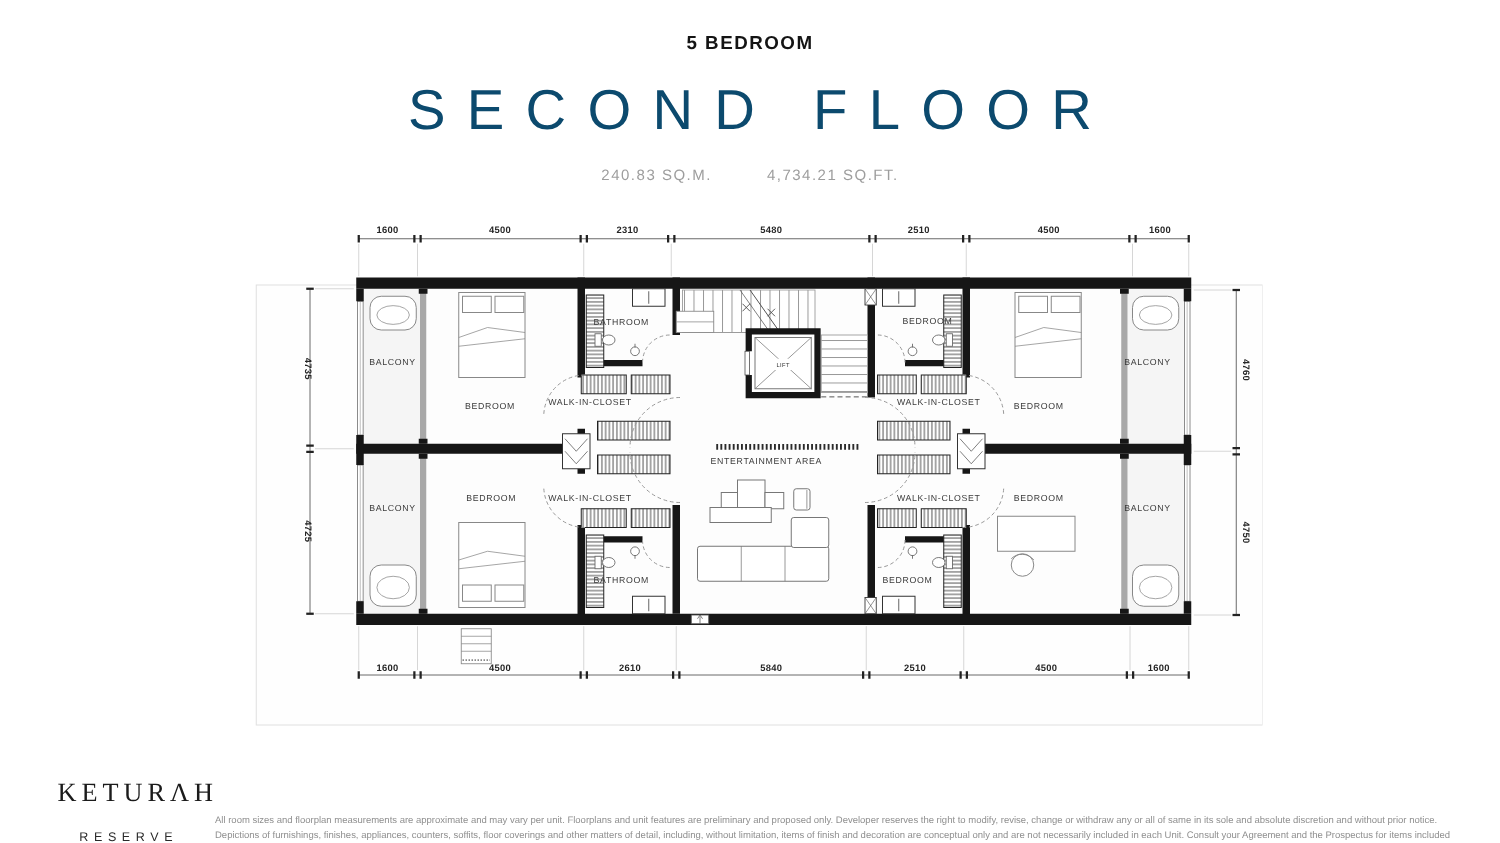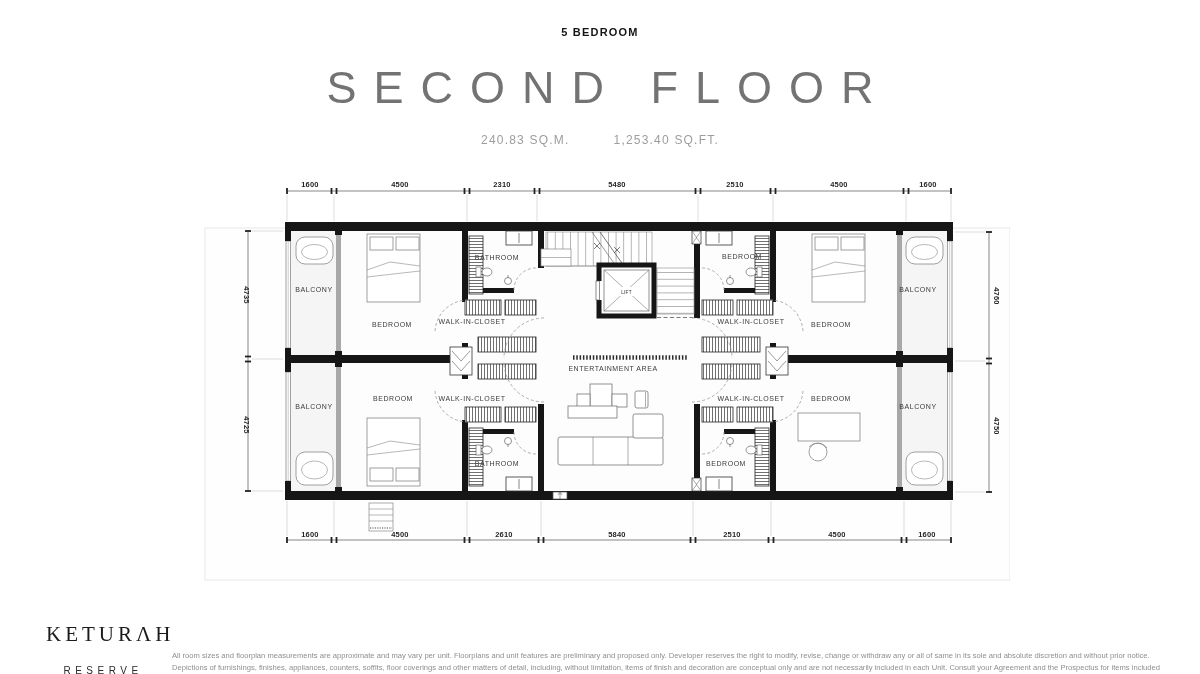--- a/index.html
+++ b/index.html
@@ -1,22 +1,22 @@
 <!DOCTYPE html>
 <html><head>
 <meta charset="utf-8">
 <style>
   html,body{margin:0;padding:0;background:#fff;}
   body{width:1200px;height:674px;position:relative;overflow:hidden;
        font-family:"Liberation Sans",sans-serif;}
   .abs{position:absolute;}
   .unit-type{top:26px;left:0;width:1200px;text-align:center;
-    font-size:11px;font-weight:bold;letter-spacing:1.2px;color:#141414;}
+    font-size:15px;font-weight:bold;letter-spacing:1.2px;color:#141414;}
   .floor-title{top:62px;left:0;width:1200px;text-align:center;
-    font-size:45px;font-weight:400;letter-spacing:17px;color:#737373;}
+    font-size:45px;font-weight:400;letter-spacing:17px;color:#0c4a6e;}
   .floor-title span{margin-right:-17px;}
   .areas{top:133px;left:0;width:1200px;display:flex;justify-content:center;gap:44px;
     font-size:12px;letter-spacing:1.2px;color:#9d9d9d;}
   .plan-wrap{left:180px;top:165px;width:830px;height:420px;text-align:center;}
   .brand-block{left:46px;top:622px;width:114px;text-align:center;}
   .brand{font-family:Liberation Serif, serif;font-size:21px;letter-spacing:4px;
     color:#1b1b1b;white-space:nowrap;}
   .brand-sub{font-size:10px;letter-spacing:4.5px;color:#2a2a2a;margin-top:18px;}
   .disclaimer{left:172px;top:626px;width:1000px;font-size:7.6px;line-height:1.6;
     color:#8f8f8f;margin-top:24px;}
@@ -25,21 +25,21 @@
   .dt{font-size:7.5px;font-weight:bold;letter-spacing:.2px;fill:#262626;text-anchor:middle;}
   .lift-t{font-size:4.6px;fill:#333;text-anchor:middle;letter-spacing:.3px;}
 </style>
 </head>
 <body>
 
 <div class="abs unit-type">5 BEDROOM</div>
 <div class="abs floor-title"><span>SECOND FLOOR</span></div>
 <div class="abs areas">
   <span>240.83 SQ.M.</span>
-  <span>1,253.40 SQ.FT.</span>
+  <span>4,734.21 SQ.FT.</span>
 </div>
 
 <div class="abs plan-wrap">
 <svg width="830" height="420" viewBox="180 165 830 420" xmlns="http://www.w3.org/2000/svg">
   <defs>
     <pattern id="combV" width="3" height="15" patternUnits="userSpaceOnUse">
       <rect width="3" height="15" fill="#fff"></rect>
       <line x1="1.5" y1="0" x2="1.5" y2="15" stroke="#333" stroke-width="0.7"></line>
     </pattern>
     <pattern id="combH" width="15" height="3" patternUnits="userSpaceOnUse">

